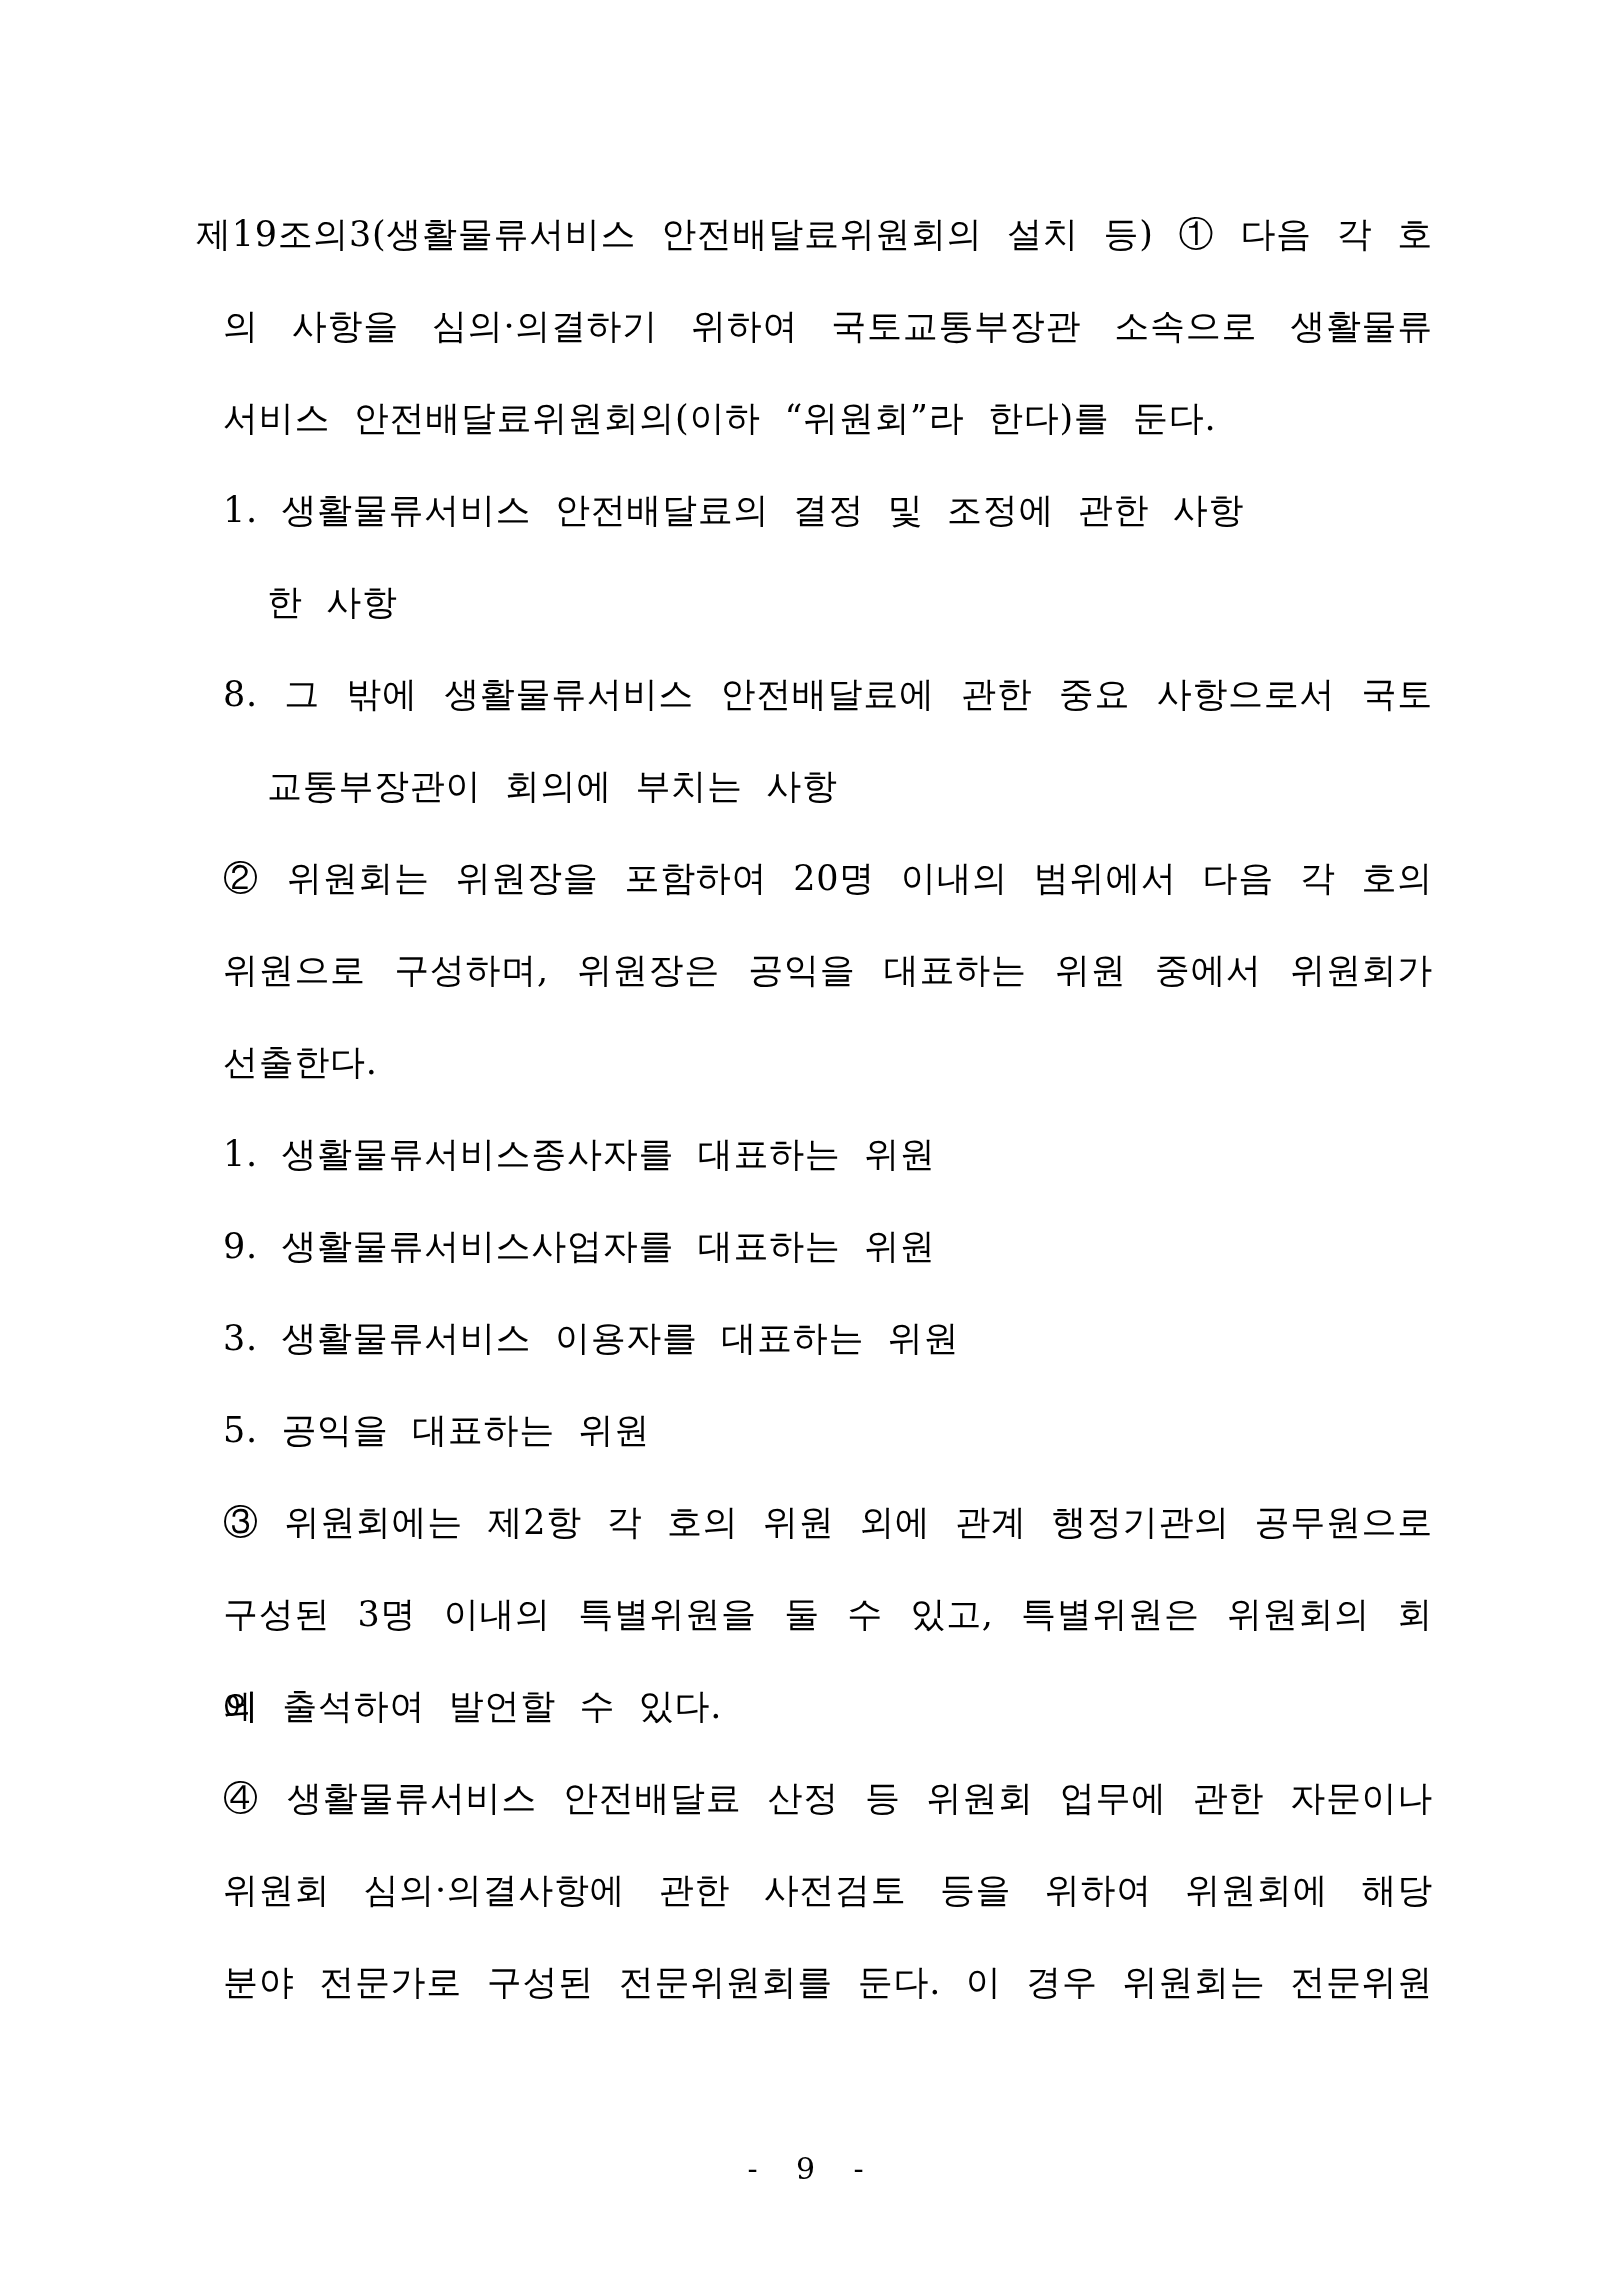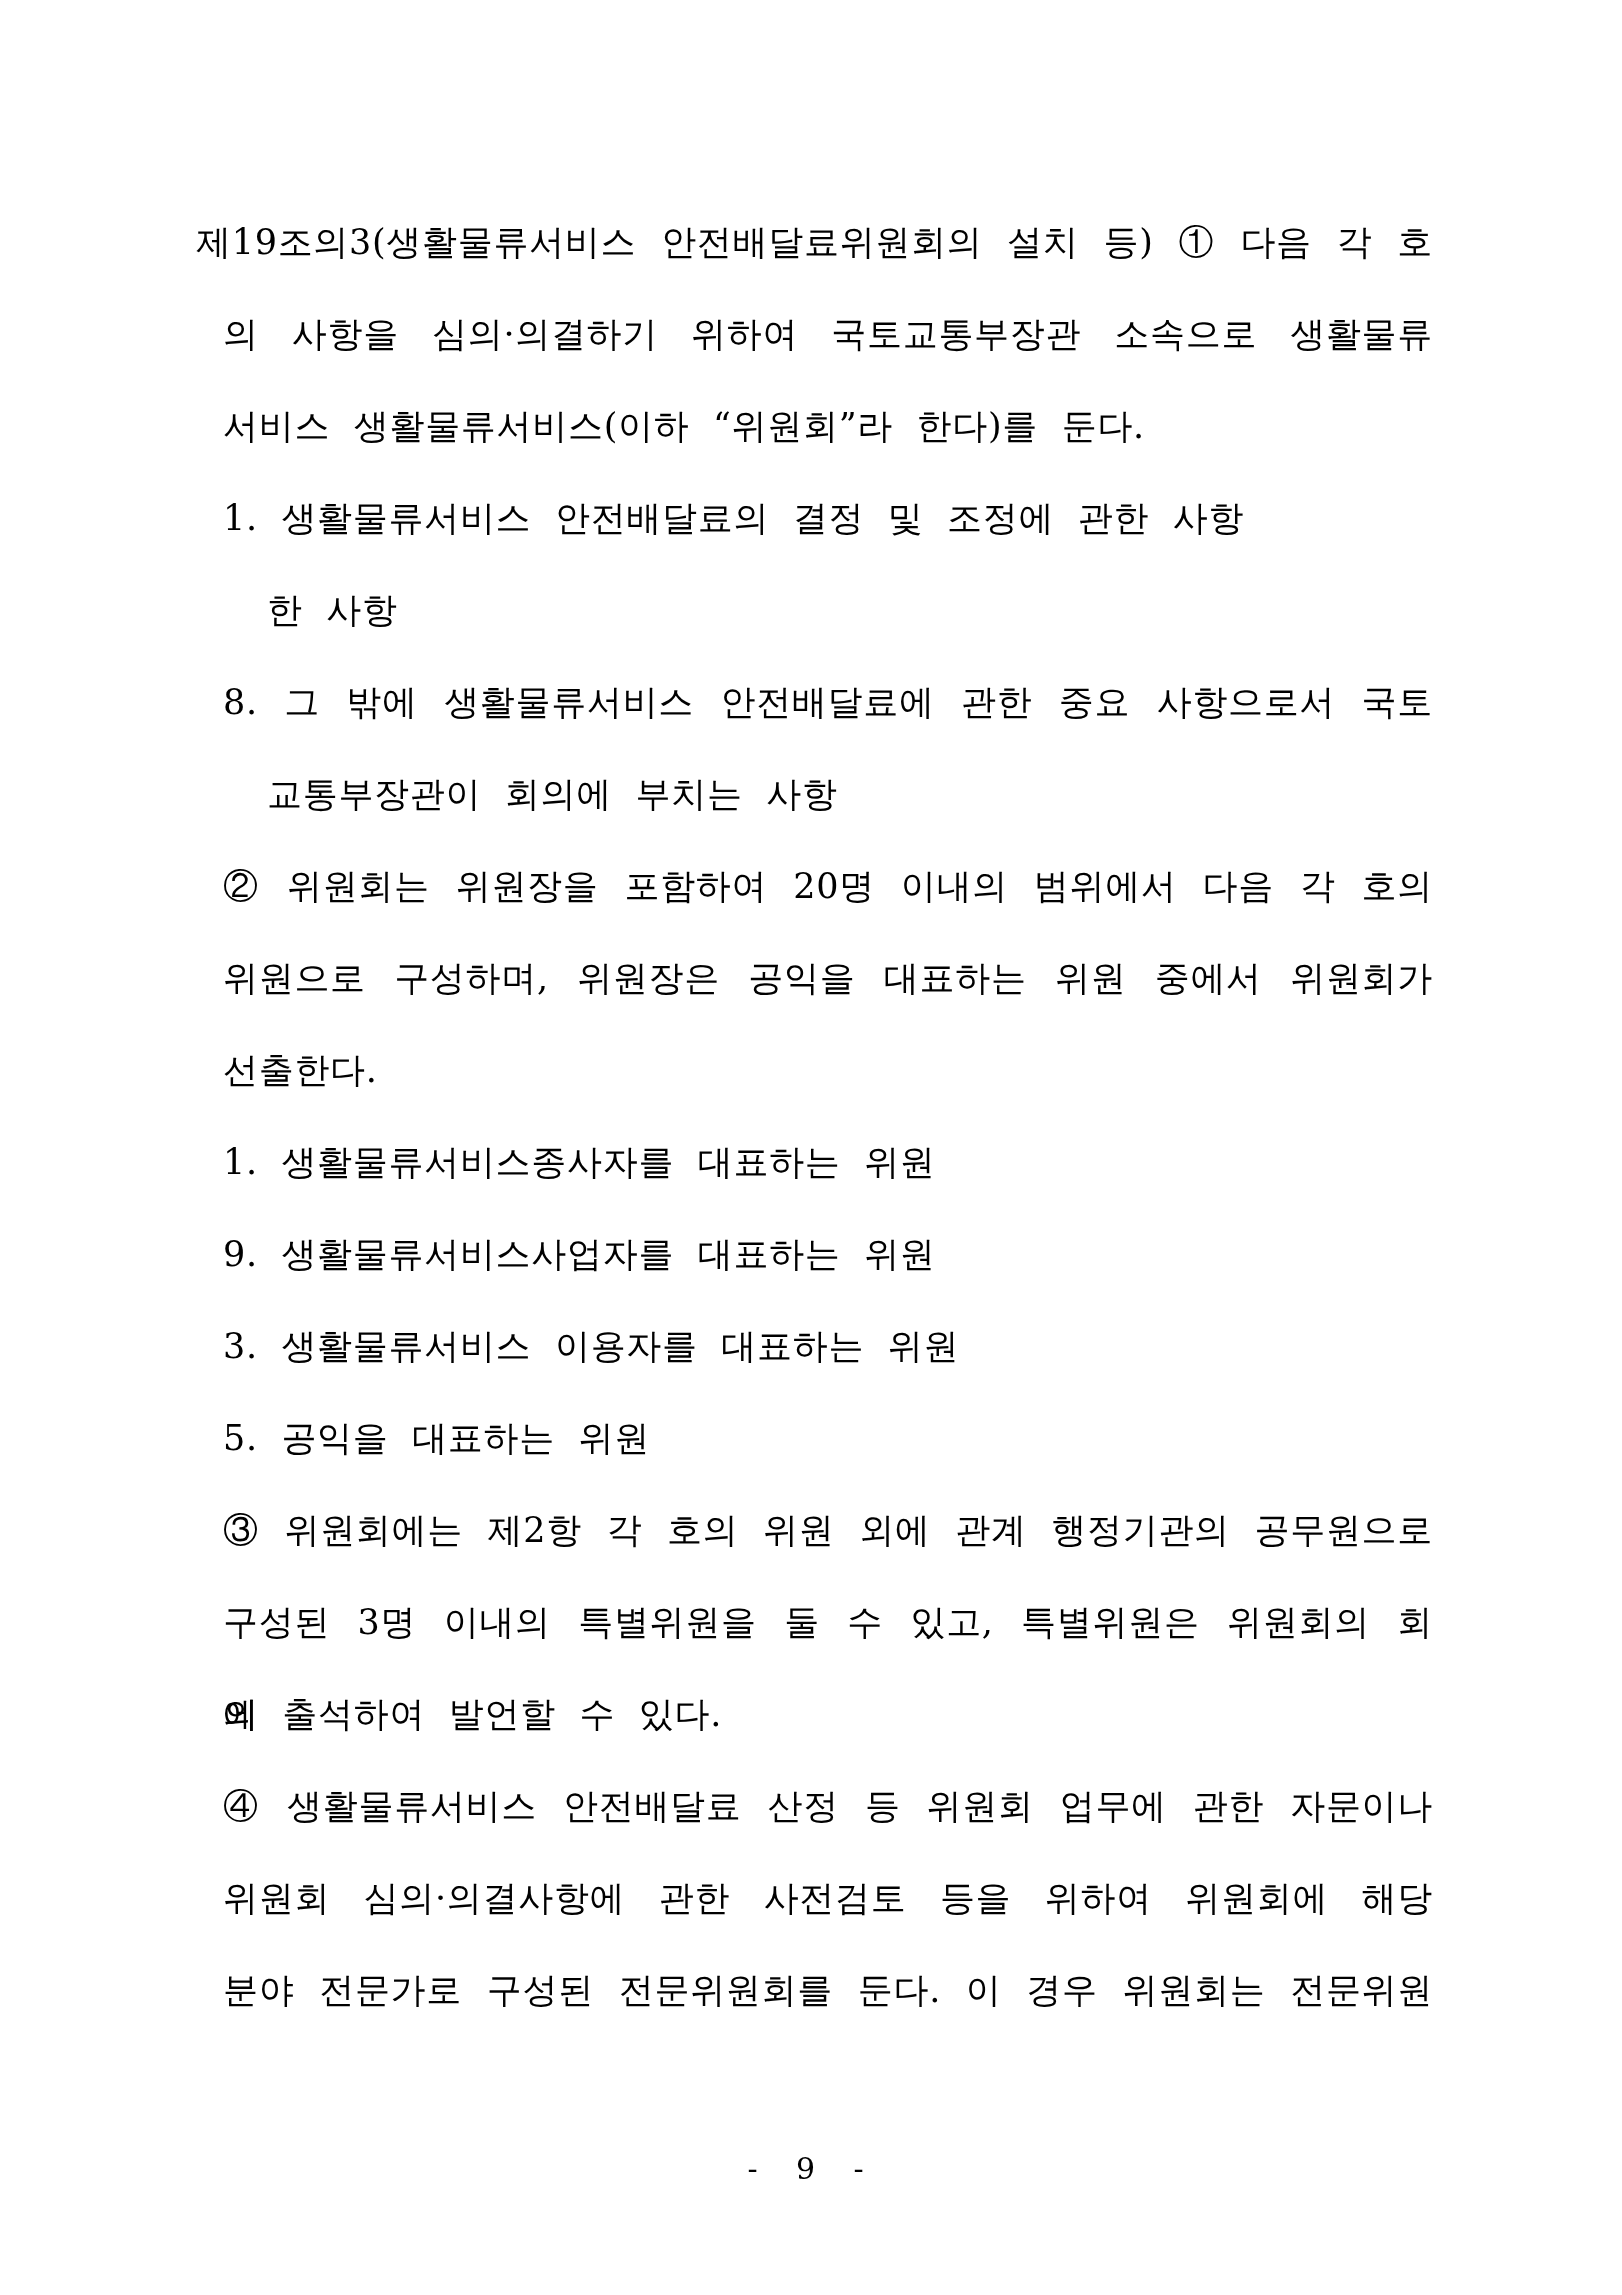--- a/index.html
+++ b/index.html
@@ -13,21 +13,21 @@
     height: 2295px;
     background: #ffffff;
     color: #000000;
     font-family: "DejaVu Serif", "Liberation Serif", serif;
     font-size: 35px;
     overflow: hidden;
   }
   .textblock {
     position: absolute;
     left: 196px;
-    top: 196px;
+    top: 188px;
     width: 1237px;
   }
   .ln {
     height: 92px;
     line-height: 92px;
     word-spacing: 11.8px;
     letter-spacing: 0.7px;
     white-space: nowrap;
   }
   
@@ -53,21 +53,21 @@
     word-spacing: 5.2px;
   }
 </style>
 </head>
 <body>
 
 <div class="page">
   <div class="textblock">
     <div class="ln just">제19조의3(생활물류서비스 안전배달료위원회의 설치 등) ① 다음 각 호</div>
     <div class="ln ml1 just">의 사항을 심의·의결하기 위하여 국토교통부장관 소속으로 생활물류</div>
-    <div class="ln ml1">서비스 생활물류서비스(이하 “위원회”라 한다)를 둔다.</div>
+    <div class="ln ml1">서비스 안전배달료위원회의(이하 “위원회”라 한다)를 둔다.</div>
     <div class="ln ml1">1. 생활물류서비스 안전배달료의 결정 및 조정에 관한 사항</div>
     <div class="ln ml2">한 사항</div>
     <div class="ln ml1 just">8. 그 밖에 생활물류서비스 안전배달료에 관한 중요 사항으로서 국토</div>
     <div class="ln ml2">교통부장관이 회의에 부치는 사항</div>
     <div class="ln ml1 just">② 위원회는 위원장을 포함하여 20명 이내의 범위에서 다음 각 호의</div>
     <div class="ln ml1 just">위원으로 구성하며, 위원장은 공익을 대표하는 위원 중에서 위원회가</div>
     <div class="ln ml1">선출한다.</div>
     <div class="ln ml1">1. 생활물류서비스종사자를 대표하는 위원</div>
     <div class="ln ml1">9. 생활물류서비스사업자를 대표하는 위원</div>
     <div class="ln ml1">3. 생활물류서비스 이용자를 대표하는 위원</div>

